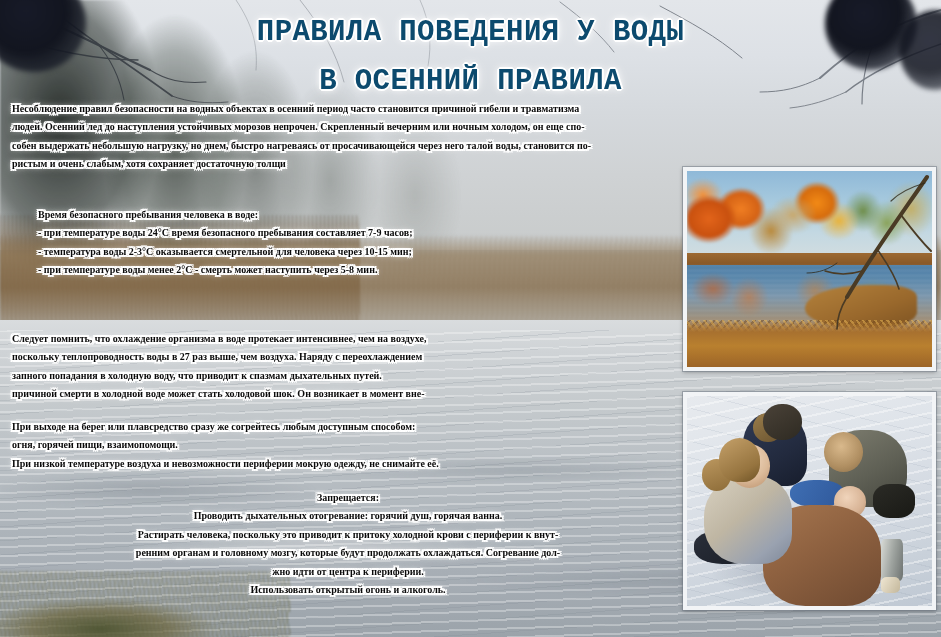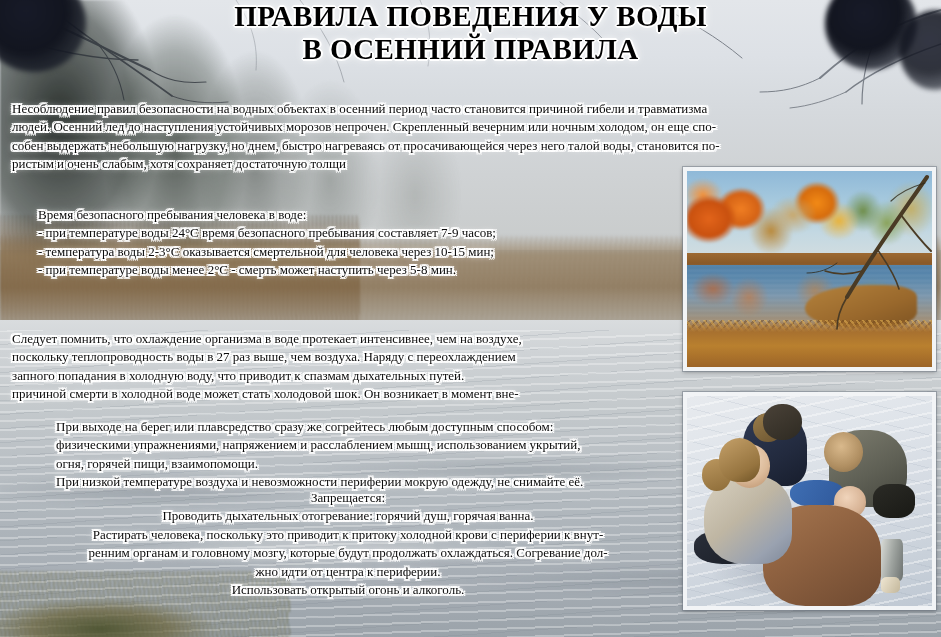--- a/index.html
+++ b/index.html
@@ -120,60 +120,61 @@
   
   .title-block {
     position: absolute;
     top: 0px;
     left: 0;
     width: 941px;
     text-align: center;
     z-index: 6;
   }
   .title-line {
-    font-family: Liberation Serif, serif;
+    font-family: Liberation Mono, monospace;
     font-weight: bold;
     font-size: 29px;
     line-height: 33px;
     letter-spacing: .4px;
-    color: #000000;
+    color: #0c4a6e;
     text-shadow:
       -1px -1px 0 #fff,  1px -1px 0 #fff,
       -1px  1px 0 #fff,  1px  1px 0 #fff,
       -2px  0   0 #fff,  2px  0   0 #fff,
        0   -2px 0 #fff,  0    2px 0 #fff,
        0 0 7px #ffffff, 0 0 12px rgba(255,255,255,.85);
     white-space: nowrap;
+    margin-top: 16px;
   }
 
   
   .txt {
     position: absolute;
     z-index: 5;
     font-family: "Liberation Serif", "DejaVu Serif", serif;
-    font-weight: normal;
+    font-weight: bold;
     color: #0a0a0a;
-    font-size: 13px;
+    font-size: 10px;
     line-height: 18.4px;
     text-shadow:
       -1px -1px 0 #fff,  1px -1px 0 #fff,
       -1px  1px 0 #fff,  1px  1px 0 #fff,
       -2px  0   0 #fff,  2px  0   0 #fff,
        0   -2px 0 #fff,  0    2px 0 #fff,
       -2px -2px 0 #fff,  2px -2px 0 #fff,
       -2px  2px 0 #fff,  2px  2px 0 #fff,
        0 0 5px #fff, 0 0 9px rgba(255,255,255,.9);
   }
   .txt .ln { display: block; white-space: nowrap; }
 
   
   #para-intro   { left: 12px;  top: 100px;  width: 920px; }
   #block-times  { left: 38px;  top: 206px;  width: 640px; }
   #para-cooling { left: 12px;  top: 330px;  width: 660px; }
-  #para-warm    { left: 12px;  top: 418px;  width: 672px; margin-left: 44px; }
+  #para-warm    { left: 12px;  top: 418px;  width: 672px; }
   #block-forbid { left: 12px;  top: 489px;  width: 672px; text-align: center; }
 
   
   .photo {
     position: absolute;
     z-index: 7;
     border: 4px solid #f2f4f6;
     box-shadow: 0 0 0 1px rgba(120,130,140,.55), 0 1px 4px rgba(0,0,0,.35);
     overflow: hidden;
     background: #8a8f92;
@@ -411,21 +412,20 @@
 
   <div class="txt" id="para-cooling">
     <span class="ln">Следует помнить, что охлаждение организма в воде протекает интенсивнее, чем на воздухе,</span>
     <span class="ln">поскольку теплопроводность воды в 27 раз выше, чем воздуха. Наряду с переохлаждением</span>
     <span class="ln">запного попадания в холодную воду, что приводит к спазмам дыхательных путей.</span>
     <span class="ln">причиной смерти в холодной воде может стать холодовой шок. Он возникает в момент вне-</span>
   </div>
 
   <div class="txt" id="para-warm">
     <span class="ln">При выходе на берег или плавсредство сразу же согрейтесь любым доступным способом:</span>
-    <span class="ln">физическими упражнениями, напряжением и расслаблением мышц, использованием укрытий,</span>
     <span class="ln">огня, горячей пищи, взаимопомощи.</span>
     <span class="ln">При низкой температуре воздуха и невозможности периферии мокрую одежду, не снимайте её.</span>
   </div>
 
   <div class="txt" id="block-forbid">
     <span class="ln">Запрещается:</span>
     <span class="ln">Проводить дыхательных отогревание: горячий душ, горячая ванна.</span>
     <span class="ln">Растирать человека, поскольку это приводит к притоку холодной крови с периферии к внут-</span>
     <span class="ln">ренним органам и головному мозгу, которые будут продолжать охлаждаться. Согревание дол-</span>
     <span class="ln">жно идти от центра к периферии.</span>

